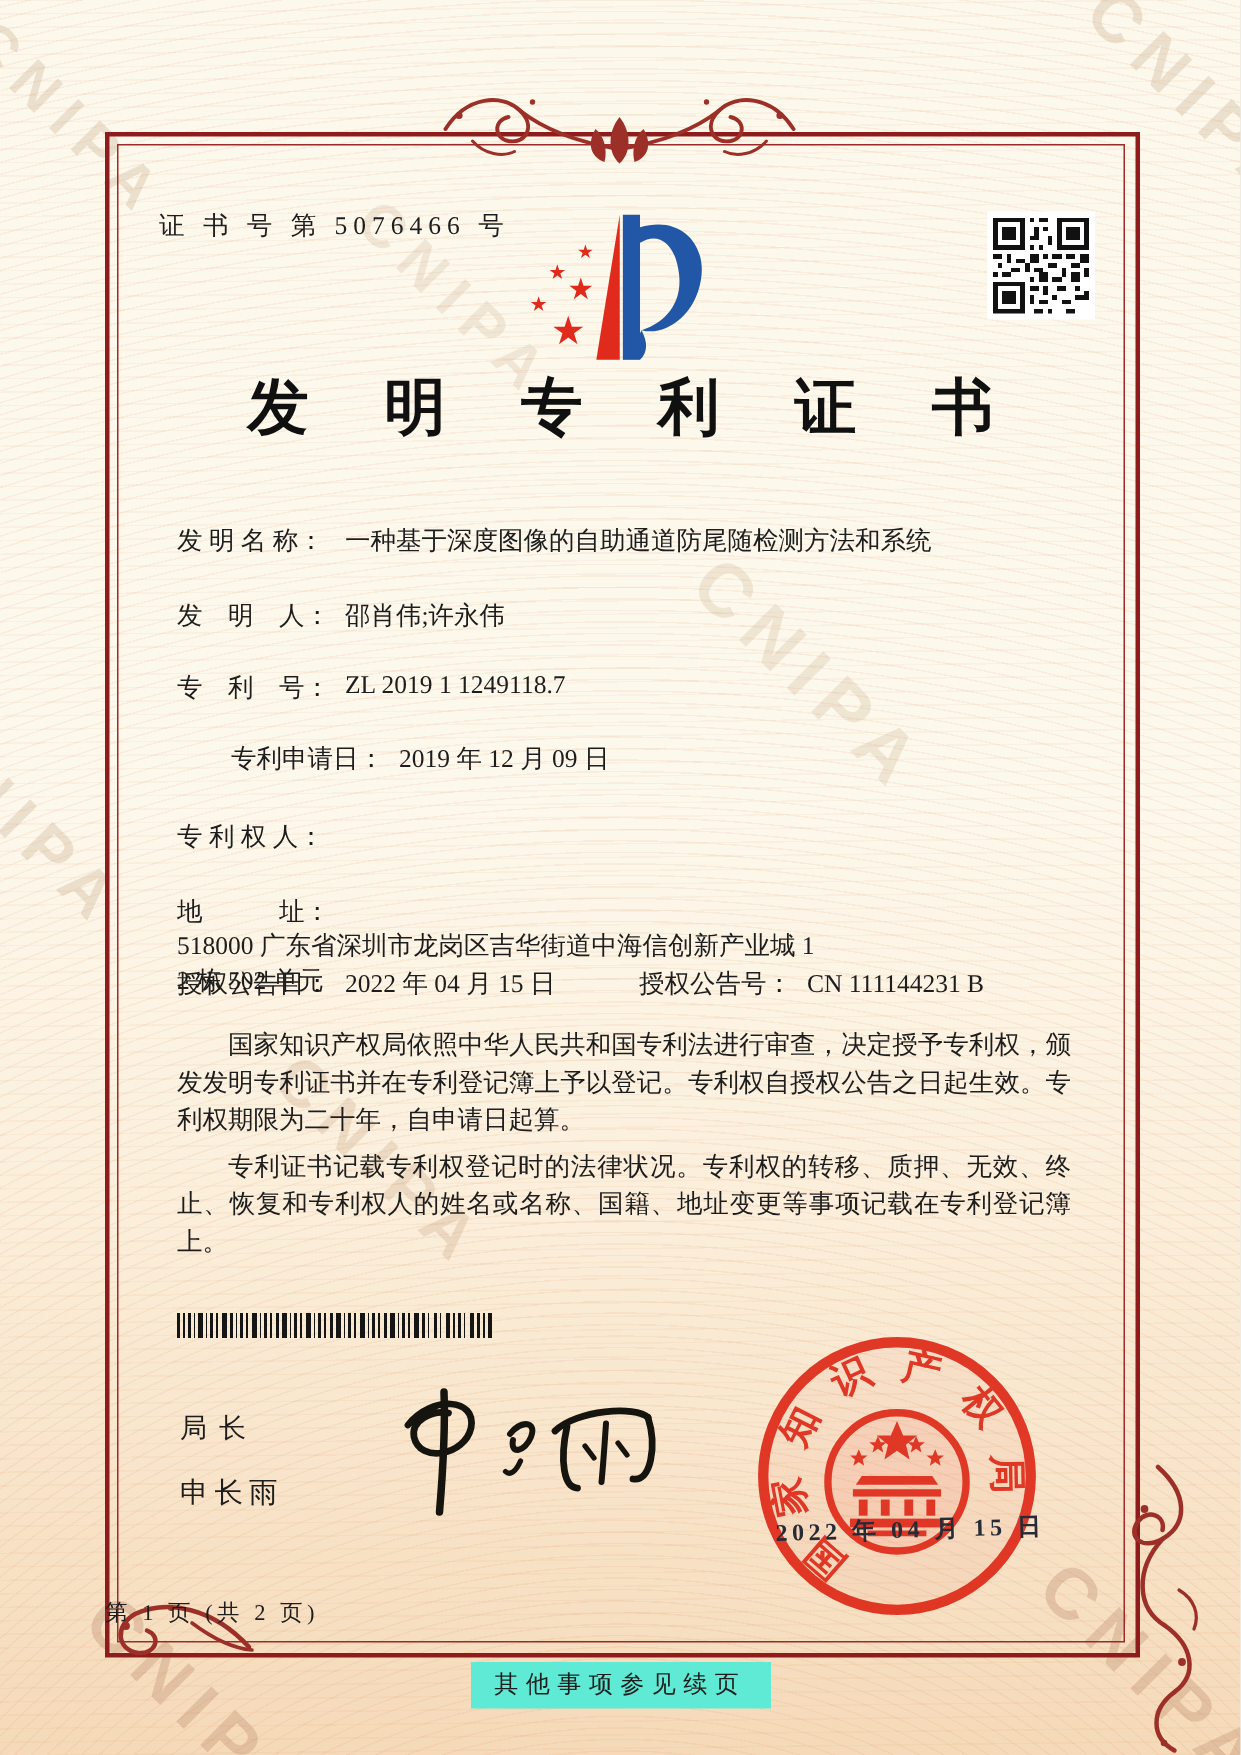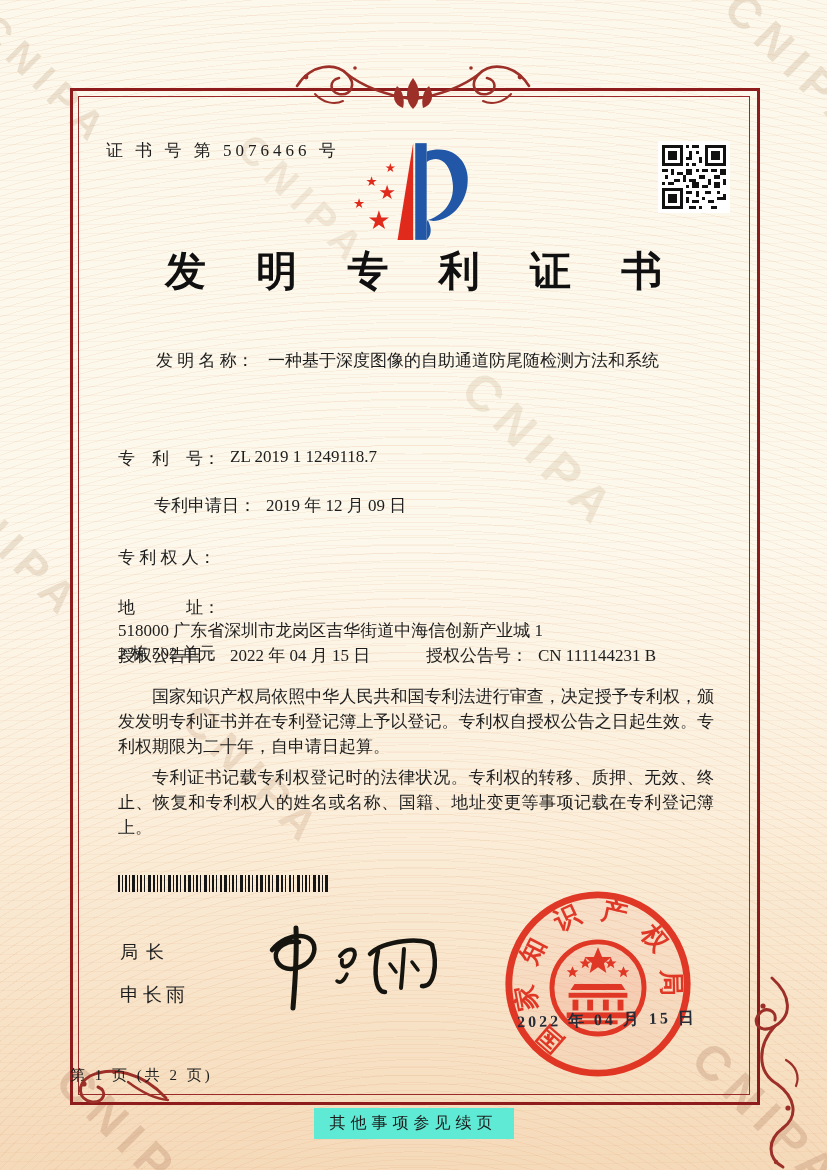--- a/index.html
+++ b/index.html
@@ -38,21 +38,21 @@
   .cert-no{position:absolute;left:106px;top:139px;z-index:5;font-size:17px;letter-spacing:4px;}
   .qr-box{position:absolute;left:658px;top:141px;width:72px;height:72px;background:#fff;padding:4px;box-sizing:border-box;z-index:5;}
   .logo{position:absolute;left:344px;top:139px;z-index:5;}
   .doc-title{
     position:absolute;left:0;right:0;top:244px;z-index:5;text-align:center;
     font-size:41px;font-weight:bold;letter-spacing:20px;margin-right:-20px;color:#101010;
   }
   .row{position:absolute;left:118px;width:600px;z-index:5;font-size:17px;display:flex;}
   .row .lbl{display:inline-block;width:112px;white-space:pre;flex:0 0 auto;}
   .row .val{white-space:pre-line;}
-  .r0{top:349px;margin-left:38px;} .r1{top:399px;} .r2{top:447px;} .r3{top:494px;margin-left:36px;} .r4{top:546px;}
+  .r0{top:349px;} .r1{top:399px;} .r2{top:447px;} .r3{top:494px;margin-left:36px;} .r4{top:546px;}
   .r5{top:596px;line-height:23px;flex-direction:column;} .r5 .val{width:480px;}
   .r6{top:644px;display:block;}
   .r6 .pair2{position:absolute;left:308px;top:0;}
   .paras{position:absolute;left:118px;top:682px;width:596px;z-index:5;font-size:17px;line-height:25px;text-align:justify;}
   .paras p{margin:2px 0 6px 0;text-indent:2em;}
   .barcode{position:absolute;left:118px;top:875px;z-index:5;}
   .signer-title{position:absolute;left:120px;top:940px;z-index:5;font-size:18px;letter-spacing:8px;}
   .signer-name{position:absolute;left:120px;top:982px;z-index:5;font-size:19px;letter-spacing:4px;}
   .signature{position:absolute;left:244px;top:922px;z-index:6;}
   .seal{position:absolute;left:500px;top:886px;z-index:7;opacity:0.93;}
@@ -202,20 +202,24 @@
       <text x="33" y="87" font-size="25">★</text>
     </g>
   </svg>
 
   <div class="doc-title">发 明 专 利 证 书</div>
 
   <div class="row r0">
     <span class="lbl">发 明 名 称：</span>
     <span class="val">一种基于深度图像的自助通道防尾随检测方法和系统</span>
   </div>
+  <div class="row r1">
+    <span class="lbl">发　明　人：</span>
+    <span class="val">邵肖伟;许永伟</span>
+  </div>
   <div class="row r2">
     <span class="lbl">专　利　号：</span>
     <span class="val">ZL 2019 1 1249118.7</span>
   </div>
   <div class="row r3">
     <span class="lbl">专利申请日：</span>
     <span class="val">2019 年 12 月 09 日</span>
   </div>
   <div class="row r4">
     <span class="lbl">专 利 权 人：</span>

